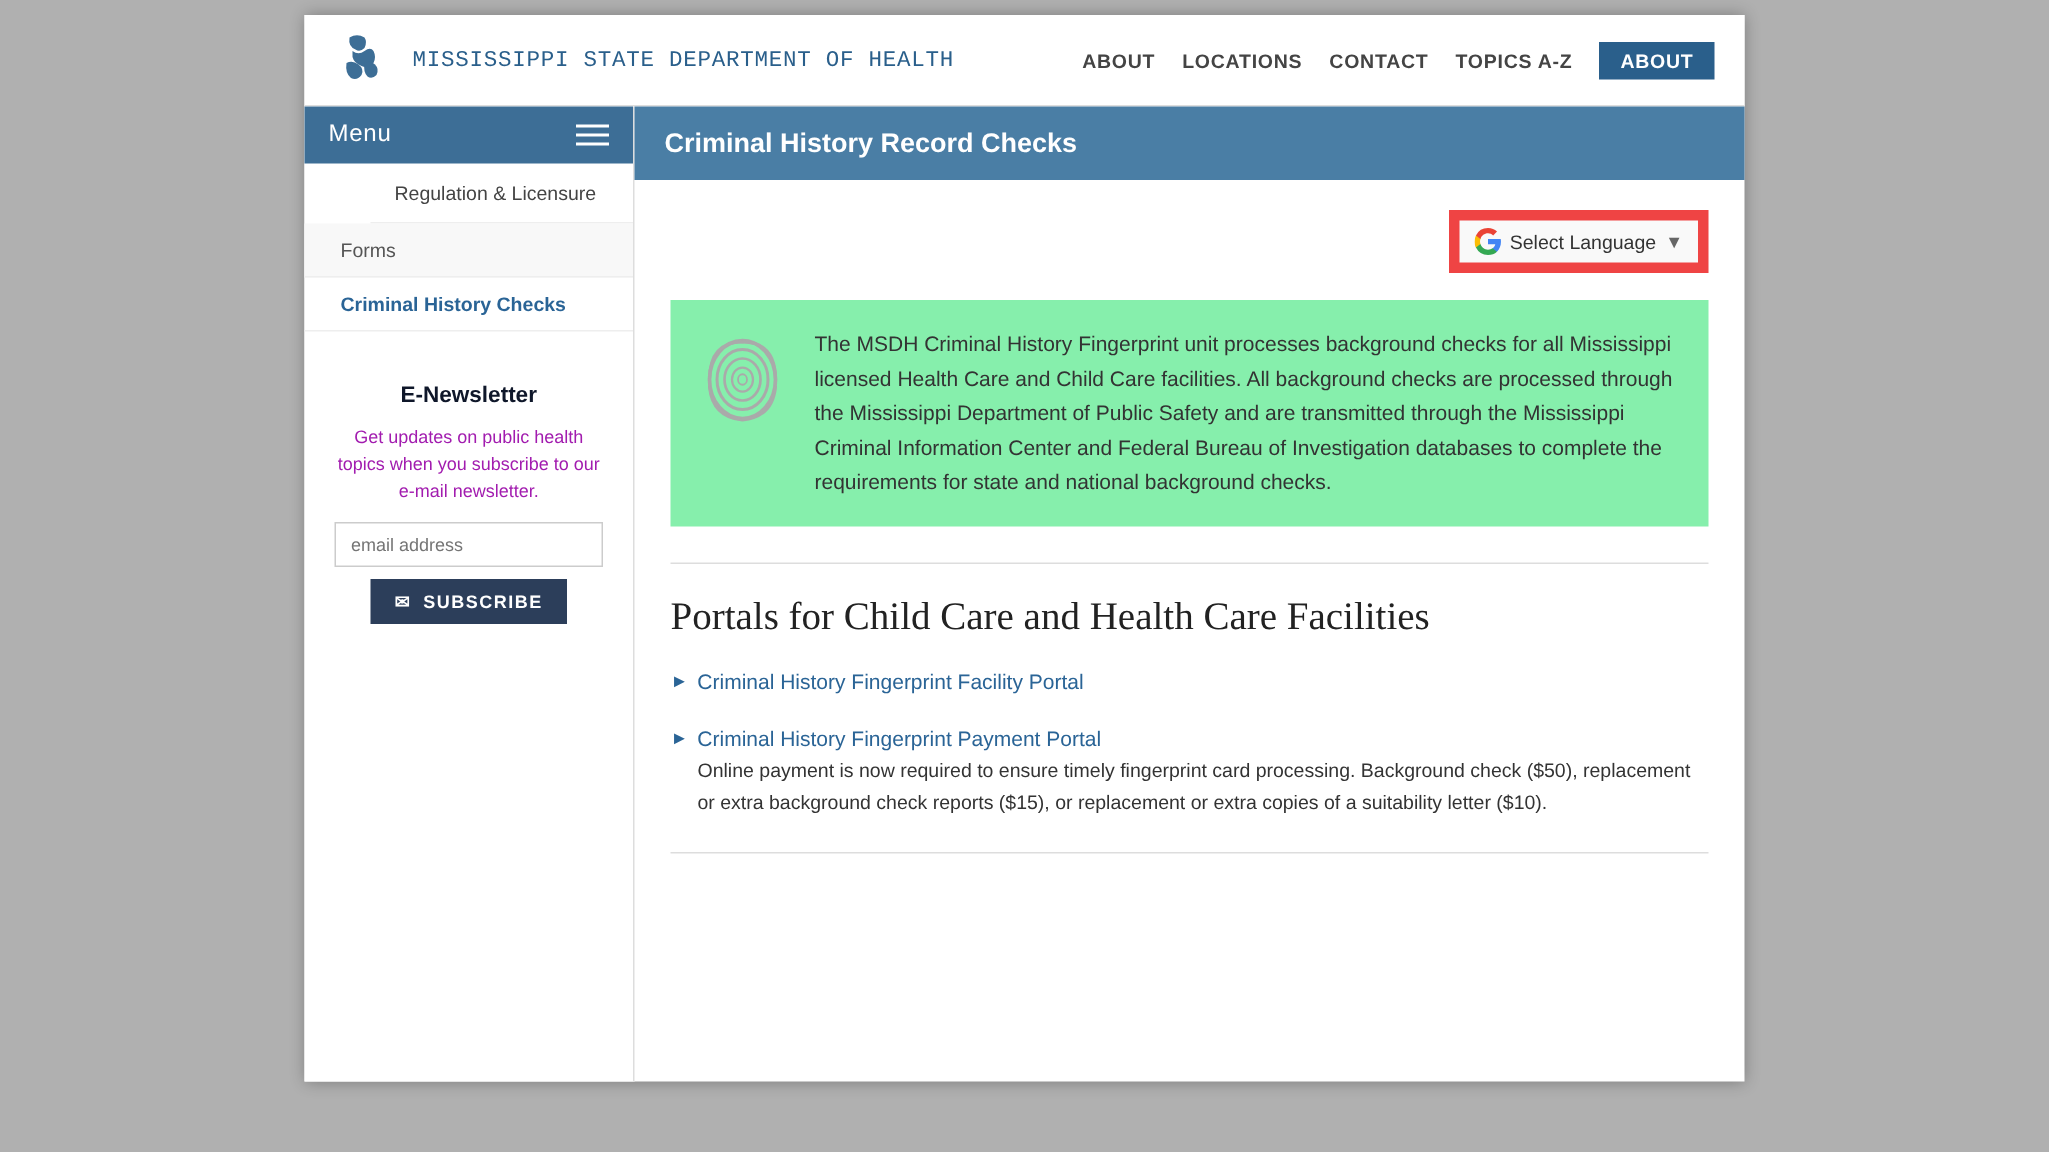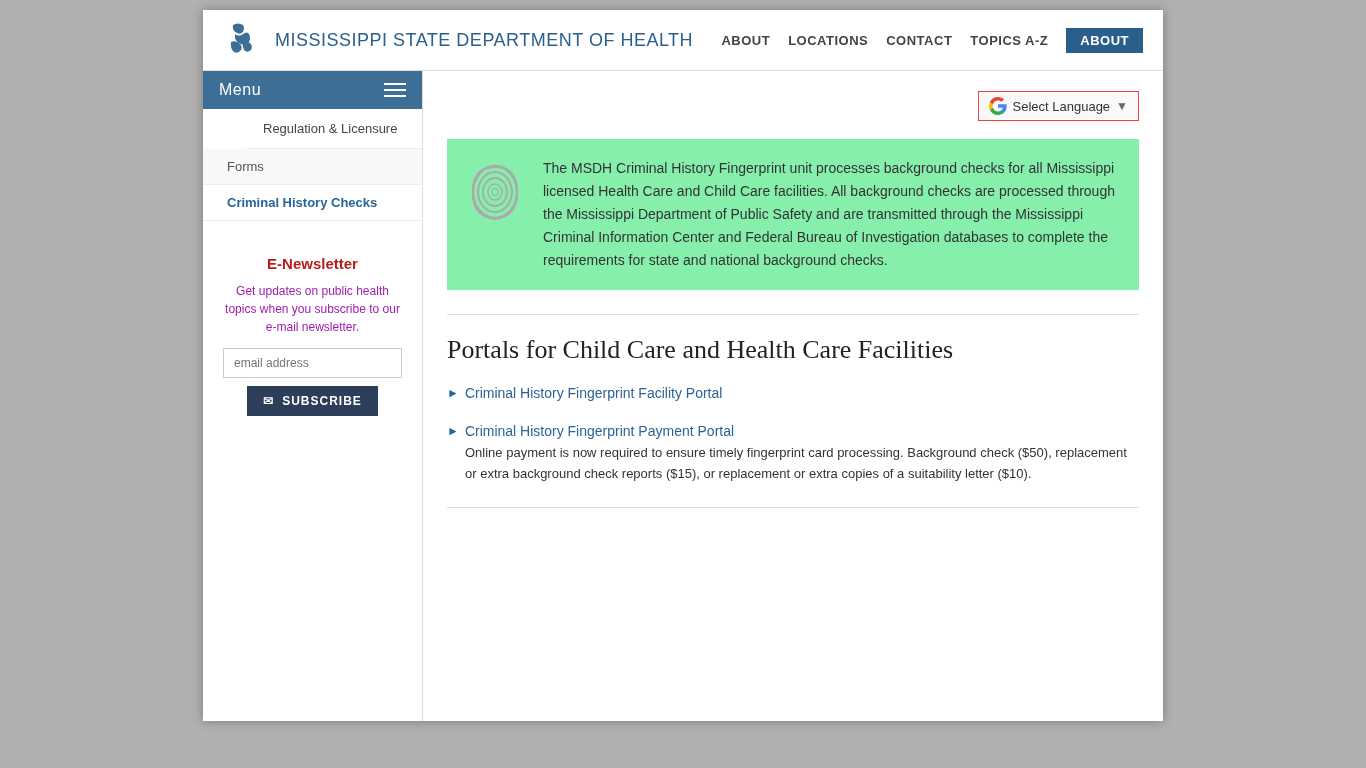--- a/index.html
+++ b/index.html
@@ -29,22 +29,22 @@
     #logo-area {
       display: flex;
       align-items: center;
       gap: 12px;
     }
     #logo-icon {
       width: 40px;
       height: 40px;
     }
     #site-title {
-      font-family: Liberation Sans, sans-serif;
-      font-size: 18px;
+      font-family: Liberation Mono, monospace;
+      font-size: 15px;
       color: #2a5f8b;
       letter-spacing: 0.5px;
       font-variant: small-caps;
       text-transform: uppercase;
     }
     #nav-links {
       display: flex;
       align-items: center;
       gap: 18px;
     }
@@ -134,21 +134,21 @@
     
     #enewsletter-box {
       margin: 20px 10px;
       padding: 14px 10px;
       text-align: center;
     }
     #enewsletter-title {
       font-family: Arial, sans-serif;
       font-size: 15px;
       font-weight: bold;
-      color: #b91c1c;
+      color: #0f172a;
       margin-bottom: 10px;
     }
     #enewsletter-desc {
       font-family: Arial, sans-serif;
       font-size: 12px;
       color: #a21caf;
       line-height: 1.5;
       margin-bottom: 12px;
     }
     #email-input {
@@ -197,21 +197,21 @@
     }
     
     #translate-widget {
       display: flex;
       justify-content: flex-end;
       margin-bottom: 18px;
     }
     #translate-box {
       display: flex;
       align-items: center;
-      border: 1px solid #ef4444;
+      border: 7px solid #ef4444;
       padding: 5px 10px;
       background: #f9f9f9;
       cursor: pointer;
       font-family: Arial, sans-serif;
       font-size: 13px;
       color: #333;
       gap: 6px;
     }
     #google-g {
       width: 18px;
@@ -328,20 +328,23 @@
         <div id="enewsletter-desc">Get updates on public health topics when you subscribe to our e-mail newsletter.</div>
         <input type="text" id="email-input" placeholder="email address" style="">
         <button id="subscribe-btn">
           <span>✉</span>
           <span>SUBSCRIBE</span>
         </button>
       </div>
     </div>
 
     <div id="main-content">
+      <div id="page-header-bar">
+        <span id="page-title">Criminal History Record Checks</span>
+      </div>
 
       <div id="main-body">
 
         <div id="translate-widget">
           <div id="translate-box">
 
             <svg id="google-g" viewBox="0 0 18 18" xmlns="http://www.w3.org/2000/svg">
               <path d="M17.64 9.2c0-.637-.057-1.251-.164-1.84H9v3.481h4.844c-.209 1.125-.843 2.078-1.796 2.716v2.259h2.908c1.702-1.567 2.684-3.875 2.684-6.615z" fill="#4285F4"></path>
               <path d="M9 18c2.43 0 4.467-.806 5.956-2.184l-2.908-2.259c-.806.54-1.837.86-3.048.86-2.344 0-4.328-1.584-5.036-3.711H.957v2.332A8.997 8.997 0 0 0 9 18z" fill="#34A853"></path>
               <path d="M3.964 10.706A5.41 5.41 0 0 1 3.682 9c0-.593.102-1.17.282-1.706V4.962H.957A8.996 8.996 0 0 0 0 9c0 1.452.348 2.827.957 4.038l3.007-2.332z" fill="#FBBC05"></path>

